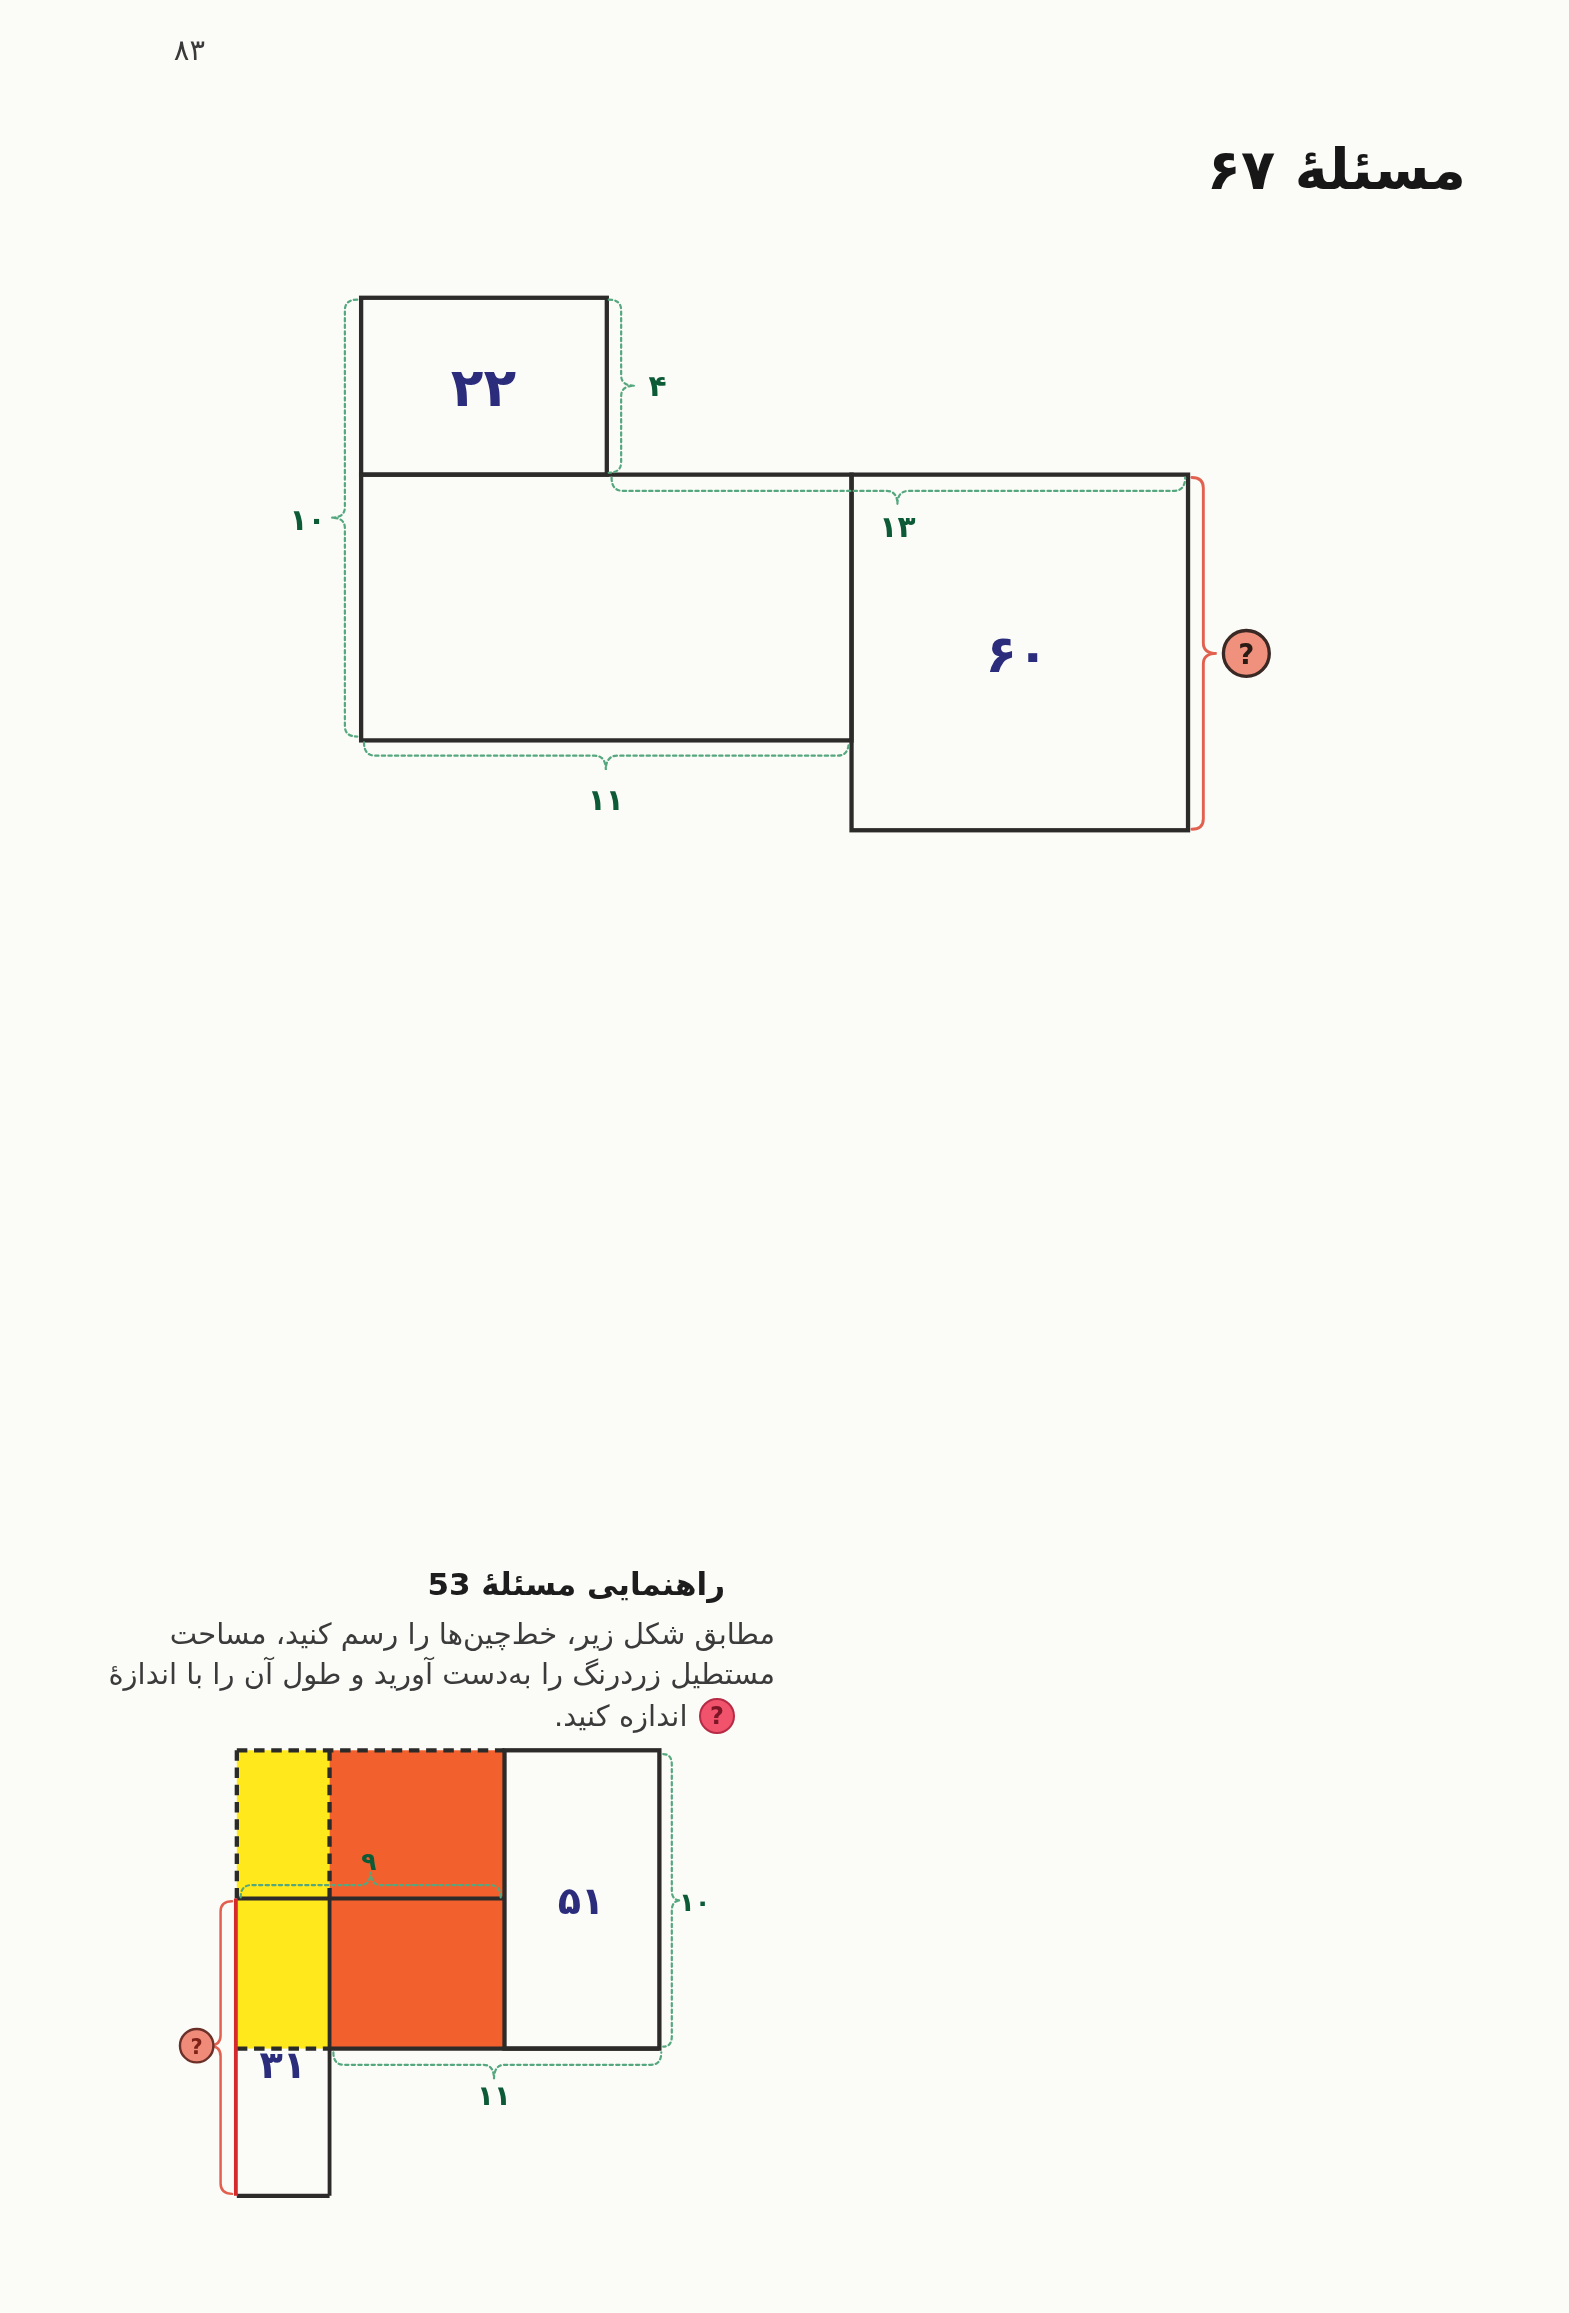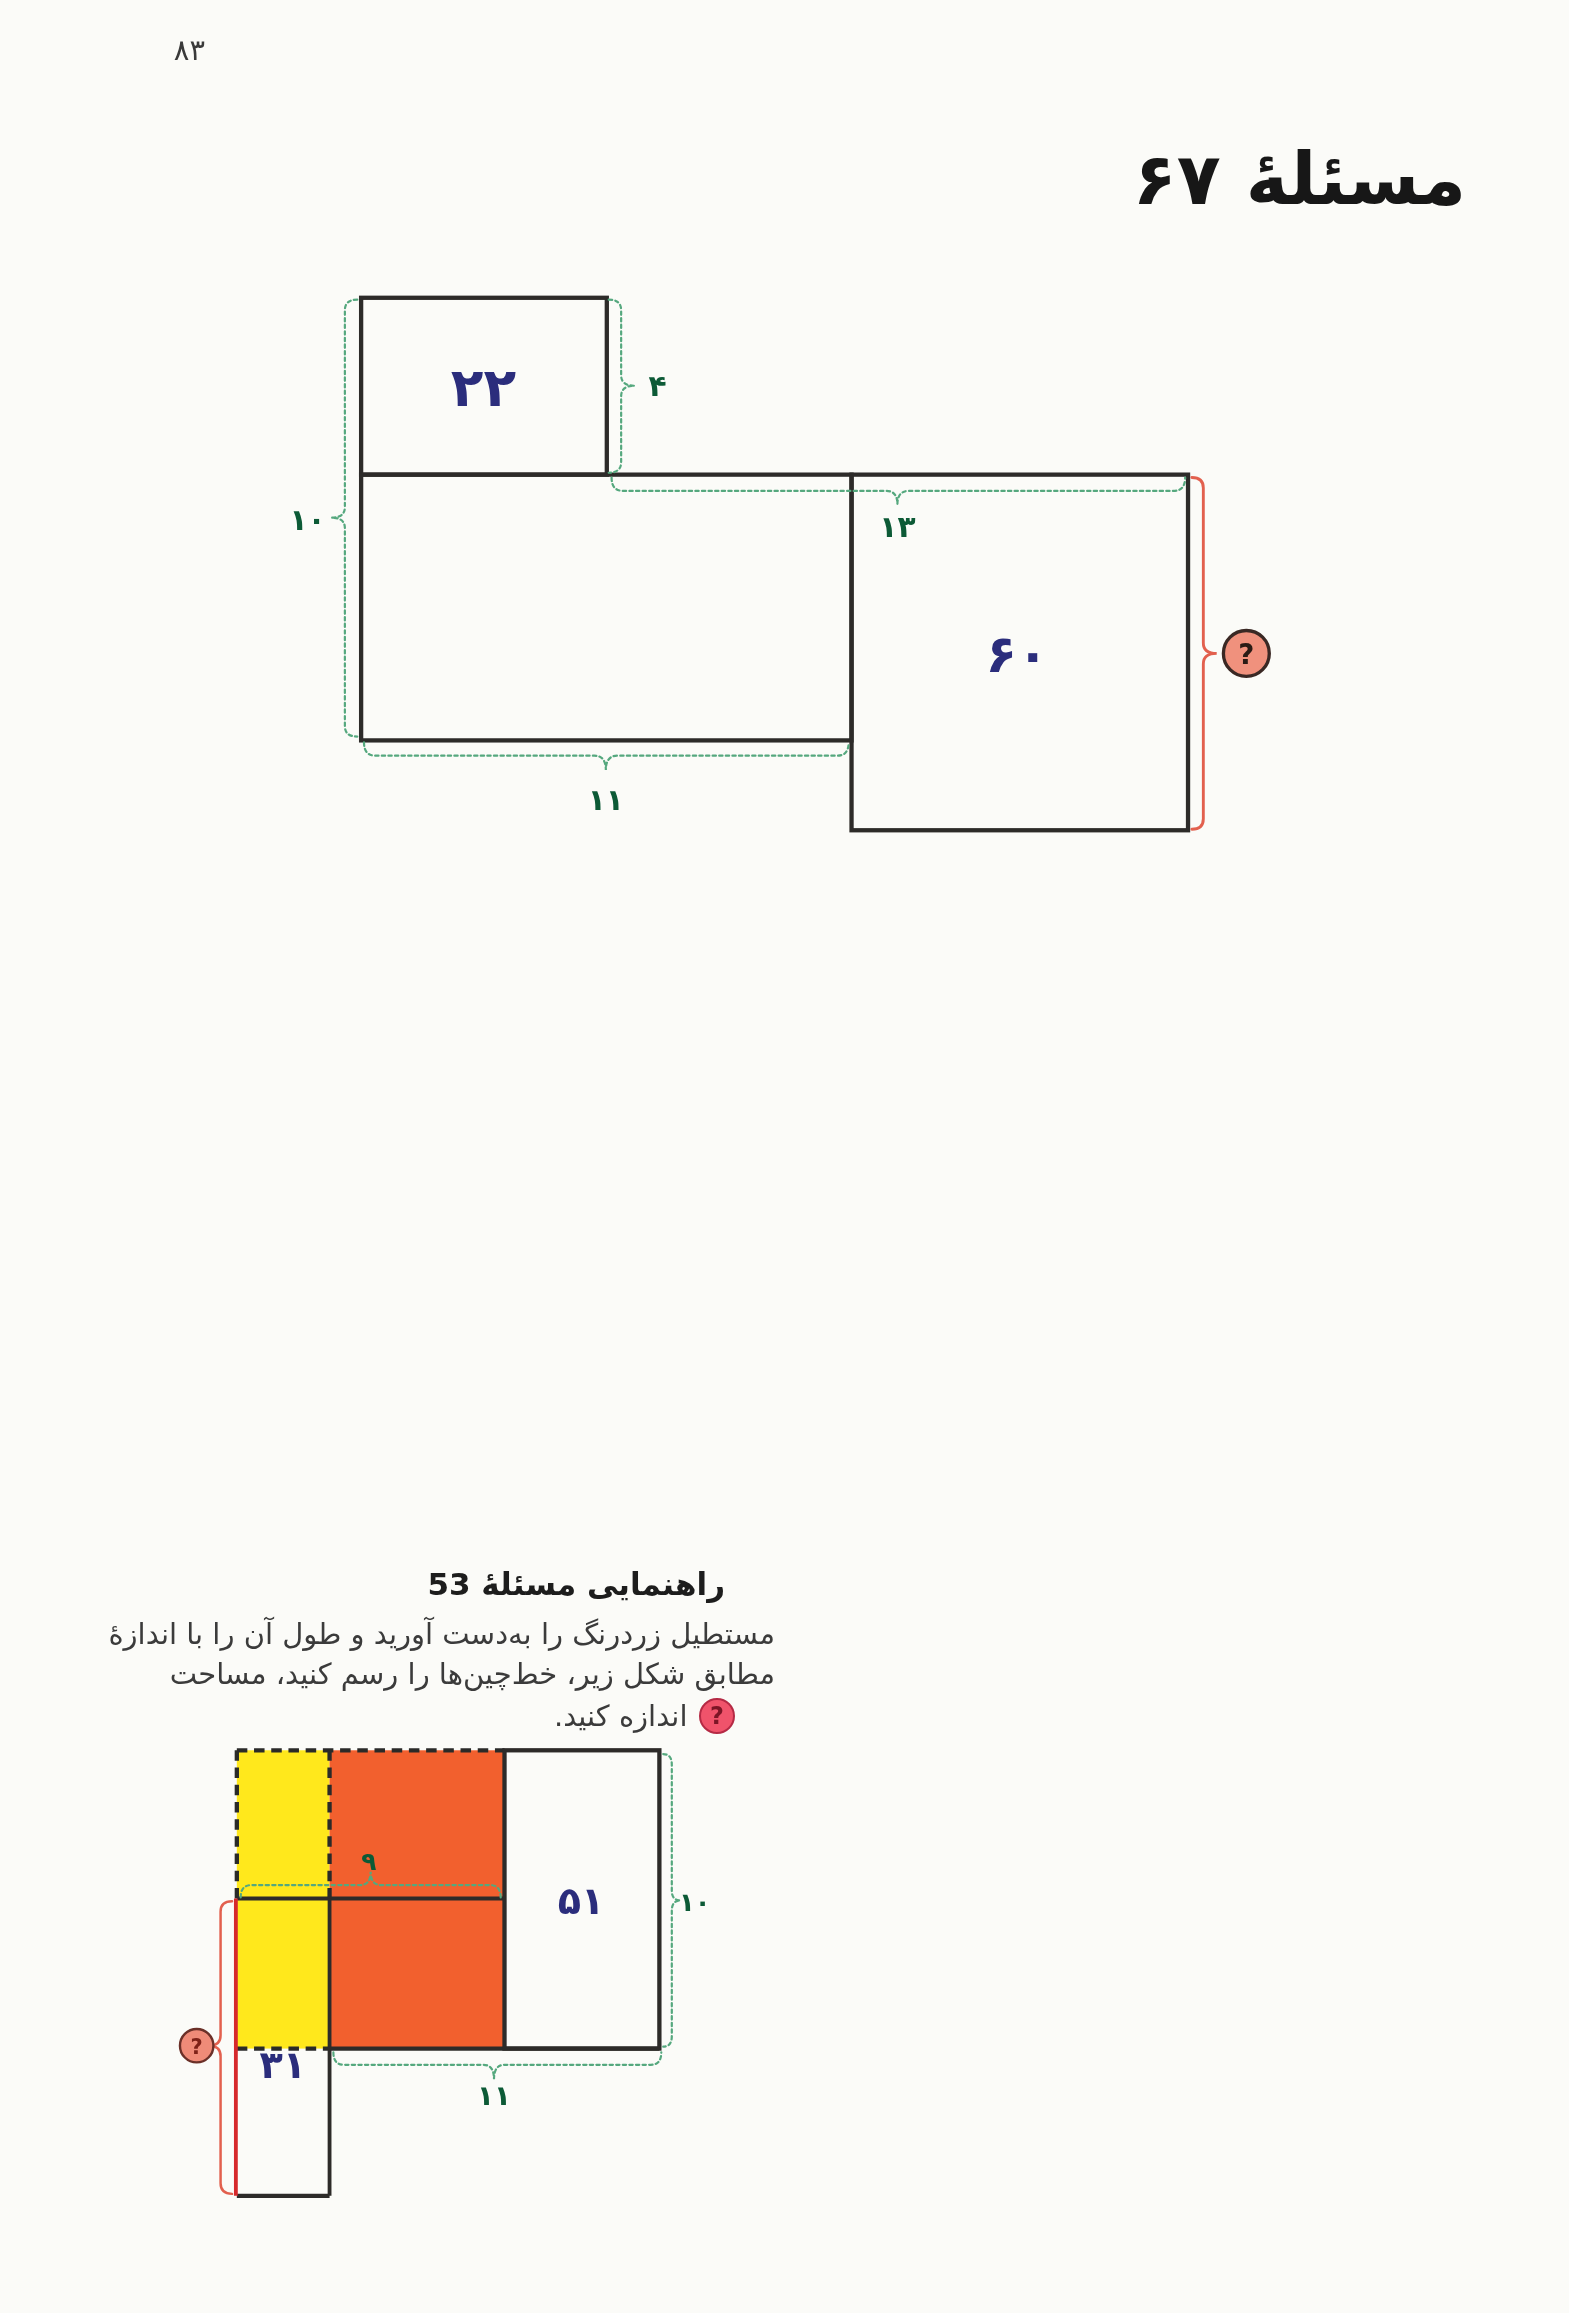--- a/index.html
+++ b/index.html
@@ -10,21 +10,21 @@
     position:relative;overflow:hidden;
   }
   .abs{position:absolute;}
   .page-number{
     left:129px;top:32.5px;width:76px;
     font-size:29px;color:#3a3a3a;text-align:right;
     direction:rtl;
   }
   .title{
     right:104px;top:136px;
-    font-size:72px;font-weight:bold;color:#171717;
+    font-size:56px;font-weight:bold;color:#171717;
     direction:rtl;white-space:nowrap;line-height:1.2;
     letter-spacing:1px;
   }
   .guide-heading{
     right:845px;top:1566px;
     font-size:31px;font-weight:bold;color:#1d1d1d;
     direction:rtl;white-space:nowrap;
   }
   .guide-para{
     right:795px;top:1614px;
@@ -77,22 +77,22 @@
 
   <text x="322" y="554" text-anchor="middle" font-size="31" class="lbl-green">۱۰</text>
   <text x="688" y="414" text-anchor="middle" font-size="31" class="lbl-green">۴</text>
   <text x="939" y="561" text-anchor="middle" font-size="31" class="lbl-green">۱۳</text>
   <text x="634" y="847" text-anchor="middle" font-size="31" class="lbl-green">۱۱</text>
 </svg>
 
 <div class="abs guide-heading">راهنمایی مسئلهٔ 53</div>
 
 <div class="abs guide-para">
+  <div>مطابق شکل زیر، خط‌چین‌ها را رسم کنید، مساحت</div>
   <div>مستطیل زردرنگ را به‌دست آورید و طول آن را با اندازهٔ</div>
-  <div>مطابق شکل زیر، خط‌چین‌ها را رسم کنید، مساحت</div>
   <div class="guide-line3">
     <span class="qcircle-inline">
         <span>?</span>
       </span>
     <span>اندازه کنید.</span>
   </div>
 </div>
 
 <svg class="abs" style="left:143px;top:1735px;" width="593" height="478" viewBox="150 1815 620 500">
 

